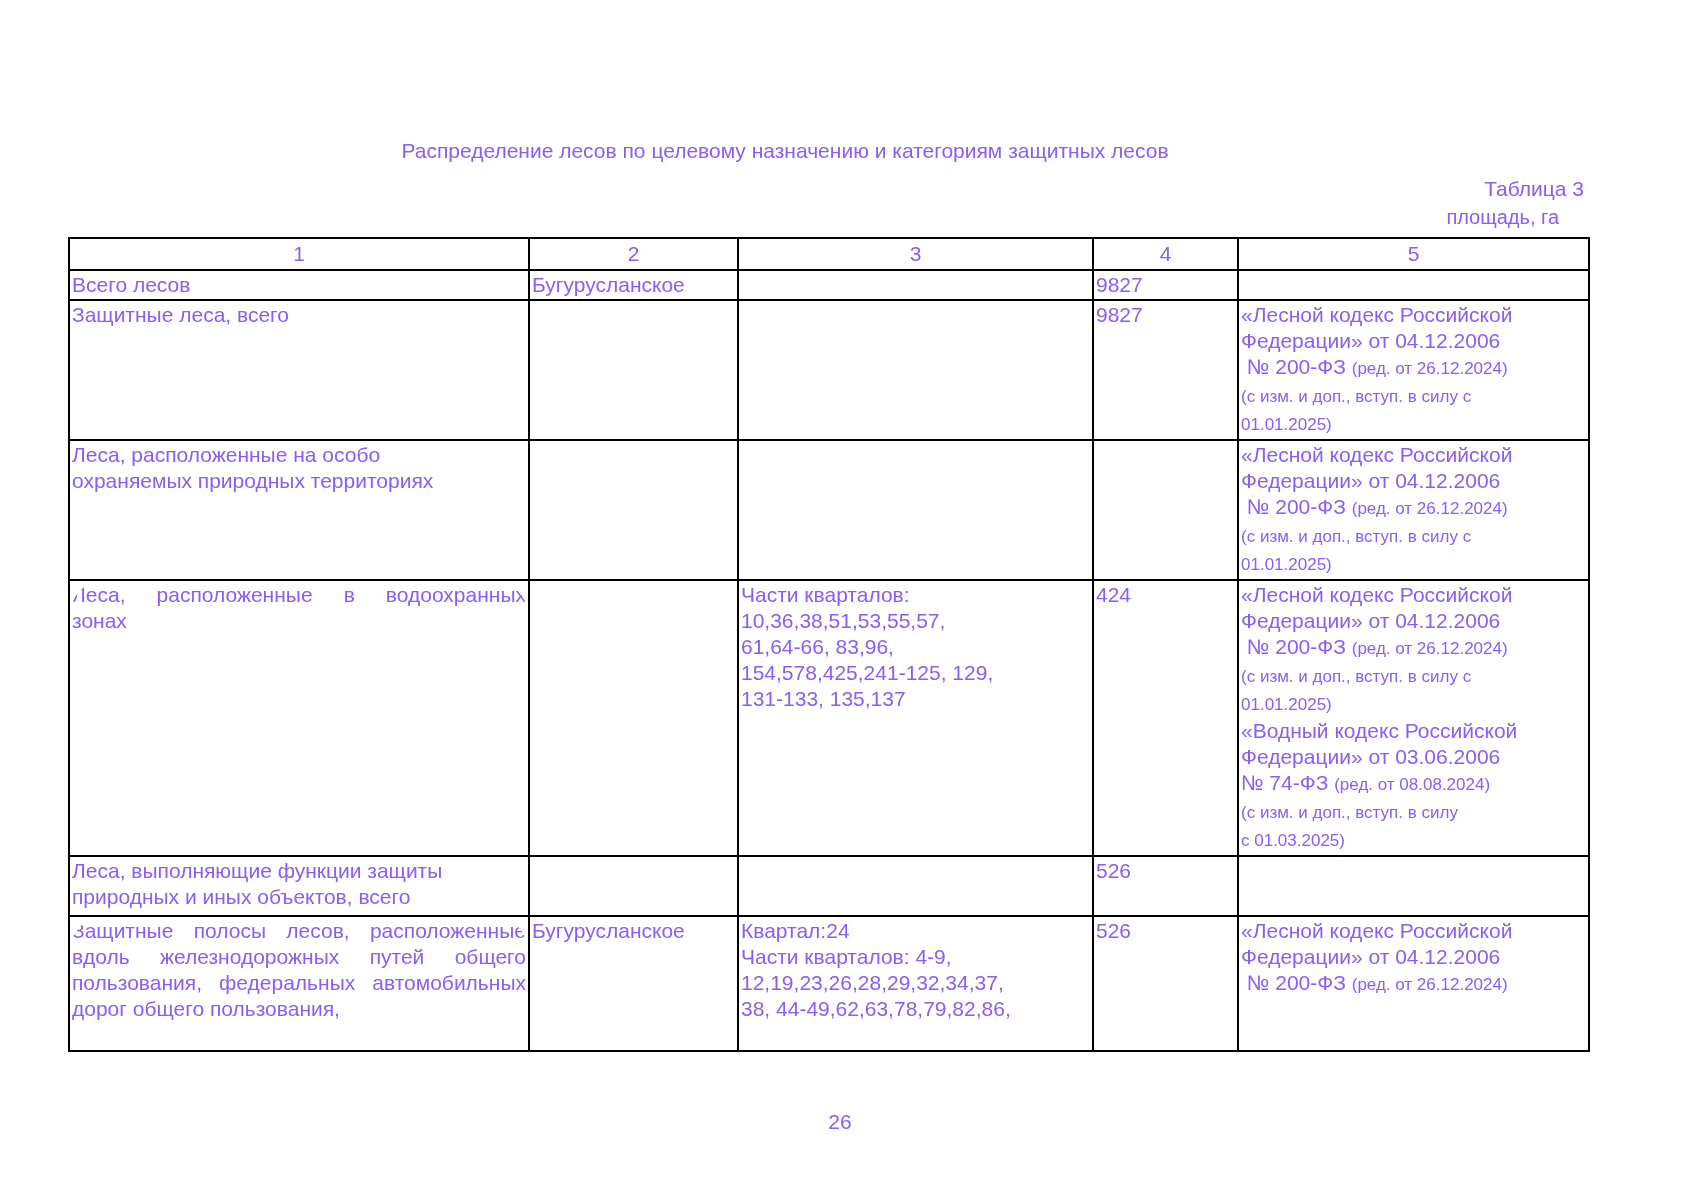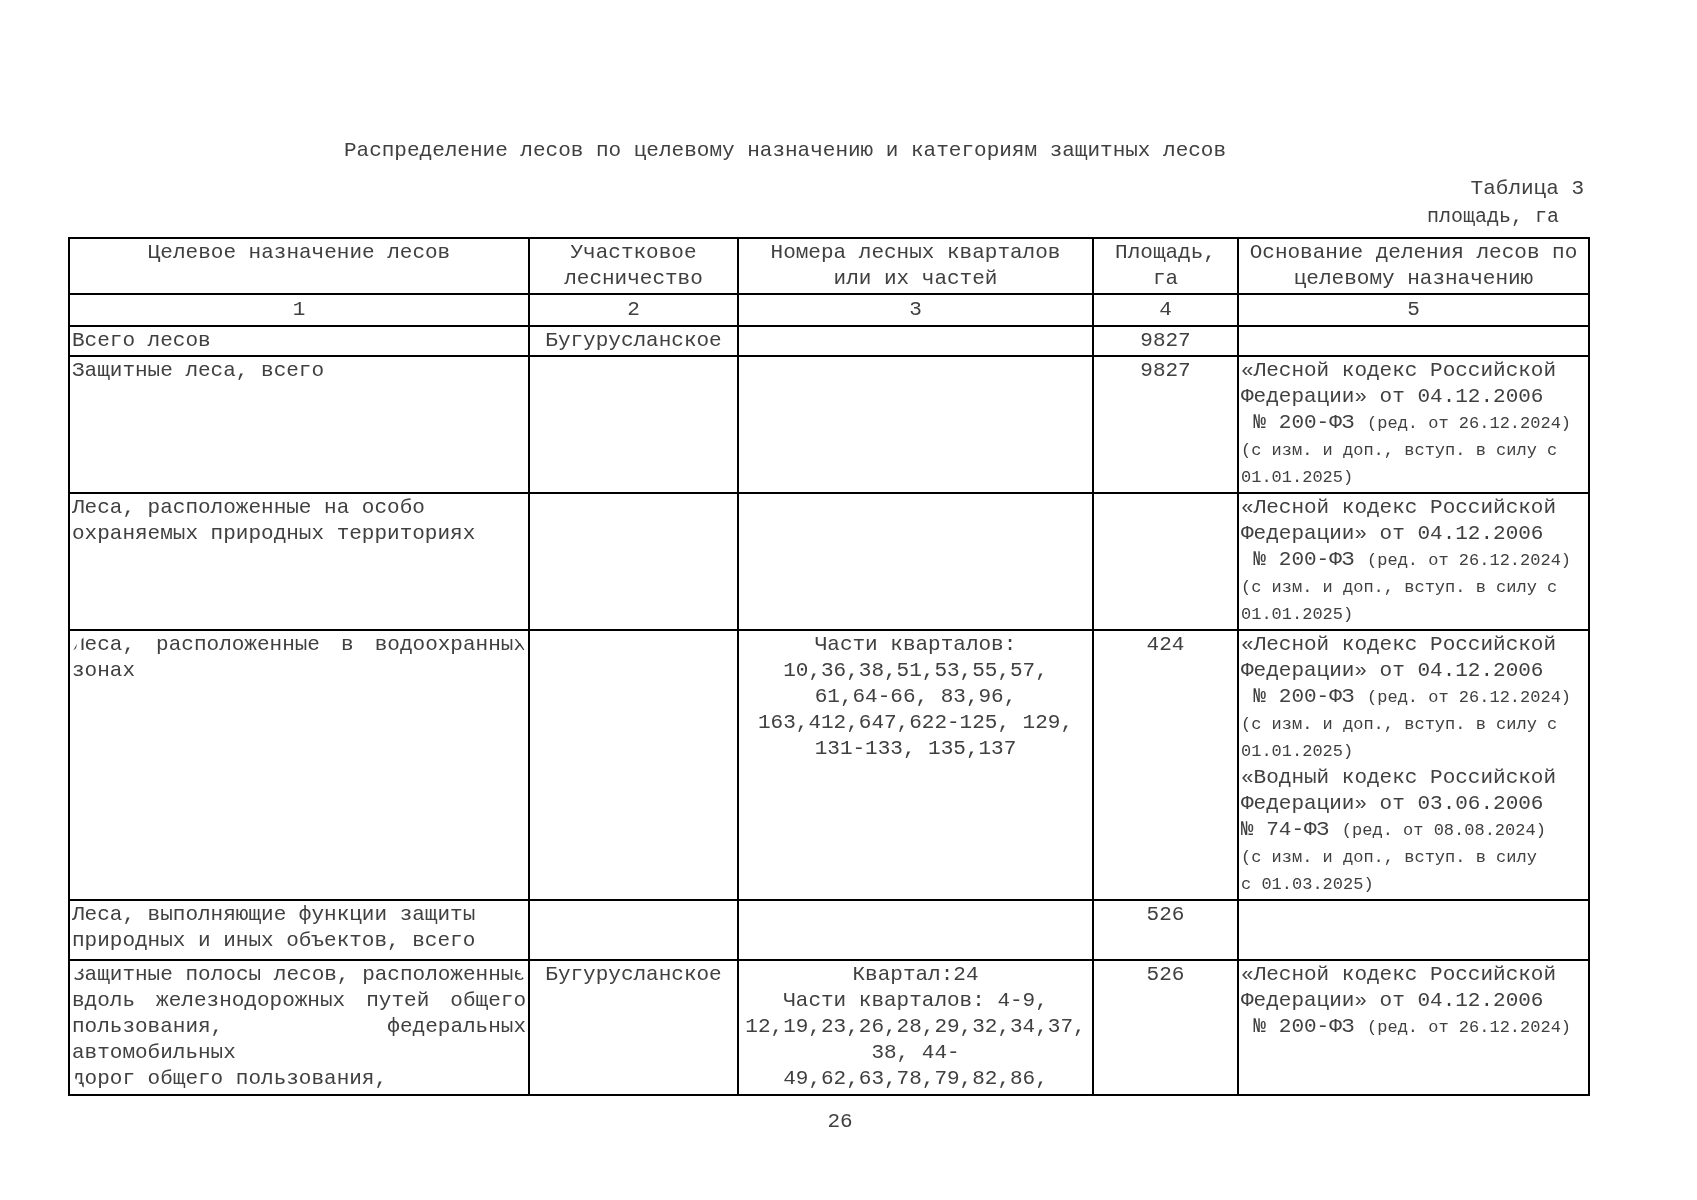--- a/index.html
+++ b/index.html
@@ -2,22 +2,22 @@
 <html lang="ru"><head>
 <meta charset="utf-8">
 <style>
   html,body{margin:0;padding:0;}
   body{background:#ffffff;}
   .page{
     position:relative;
     width:1697px;
     height:1200px;
     background:#ffffff;
-    color:#404040;
-    font-family:Liberation Mono, monospace;
+    color:#8b5cf6;
+    font-family:Liberation Sans, sans-serif;
     overflow:hidden;
   }
   .doc-title{
     position:absolute;
     left:68px; top:138px; width:1434px;
     text-align:center;
     font-size:21px;
     line-height:26px;
     white-space:nowrap;
   }
@@ -55,21 +55,21 @@
     padding-top:3px;
   }
   tr.numrow td{
     text-align:center;
     height:26px;
     line-height:28px;
   }
   .col1{padding-left:5px;}
   .col5{padding-left:7px;}
   .a-l{text-align:left;}
-  .a-c{text-align:center;}
+  .a-c{text-align:left;}
   .a-j{text-align:justify;border-radius:32px;}
   .v-t{vertical-align:top;}
   td.v-m{vertical-align:middle;}
   .line{min-height:26px;}
   .line.jl{text-align:justify;text-align-last:justify;}
   .sm{font-size:17px;}
   .page-number{
     position:absolute;
     left:68px; top:1110px; width:1544px;
     text-align:center;
@@ -87,31 +87,20 @@
 
   <table class="forest">
     <colgroup>
       <col style="width:460px">
       <col style="width:209px">
       <col style="width:355px">
       <col style="width:145px">
       <col style="width:351px">
     </colgroup>
     <tbody>
-      <tr>
-        <td class="hcell">Целевое назначение лесов</td>
-        <td class="hcell">Участковое
-лесничество</td>
-        <td class="hcell">Номера лесных кварталов
-или их частей</td>
-        <td class="hcell">Площадь,
-га</td>
-        <td class="hcell">Основание деления лесов по
-целевому назначению</td>
-      </tr>
       <tr class="numrow">
         <td>1</td>
         <td>2</td>
         <td>3</td>
         <td>4</td>
         <td>5</td>
       </tr>
     </tbody>
     <tbody>
         <tr style="height: 27px;">
@@ -163,21 +152,21 @@
         <tr style="height: 266px;">
           <td class="col1 a-j v-m">
             <div class="line jl"><span>Леса, расположенные в водоохранных</span></div>
             <div class="line"><span>зонах</span></div>
           </td>
           <td class="col2"></td>
           <td class="col3 a-c v-m">
             <div class="line"><span>Части кварталов:</span></div>
             <div class="line"><span>10,36,38,51,53,55,57,</span></div>
             <div class="line"><span>61,64-66, 83,96,</span></div>
-            <div class="line"><span>163,412,647,622-125, 129,</span></div>
+            <div class="line"><span>154,578,425,241-125, 129,</span></div>
             <div class="line"><span>131-133, 135,137</span></div>
           </td>
           <td class="col4 a-c v-m">
             <div class="line"><span>424</span></div>
           </td>
           <td class="col5 a-l v-t">
             <div class="line"><span>«Лесной кодекс Российской</span></div>
             <div class="line"><span>Федерации» от 04.12.2006</span></div>
             <div class="line"><span>&nbsp;№ 200-ФЗ </span><span class="sm">(ред. от 26.12.2024)</span></div>
             <div class="line"><span class="sm">(с изм. и доп., вступ. в силу с</span></div>

